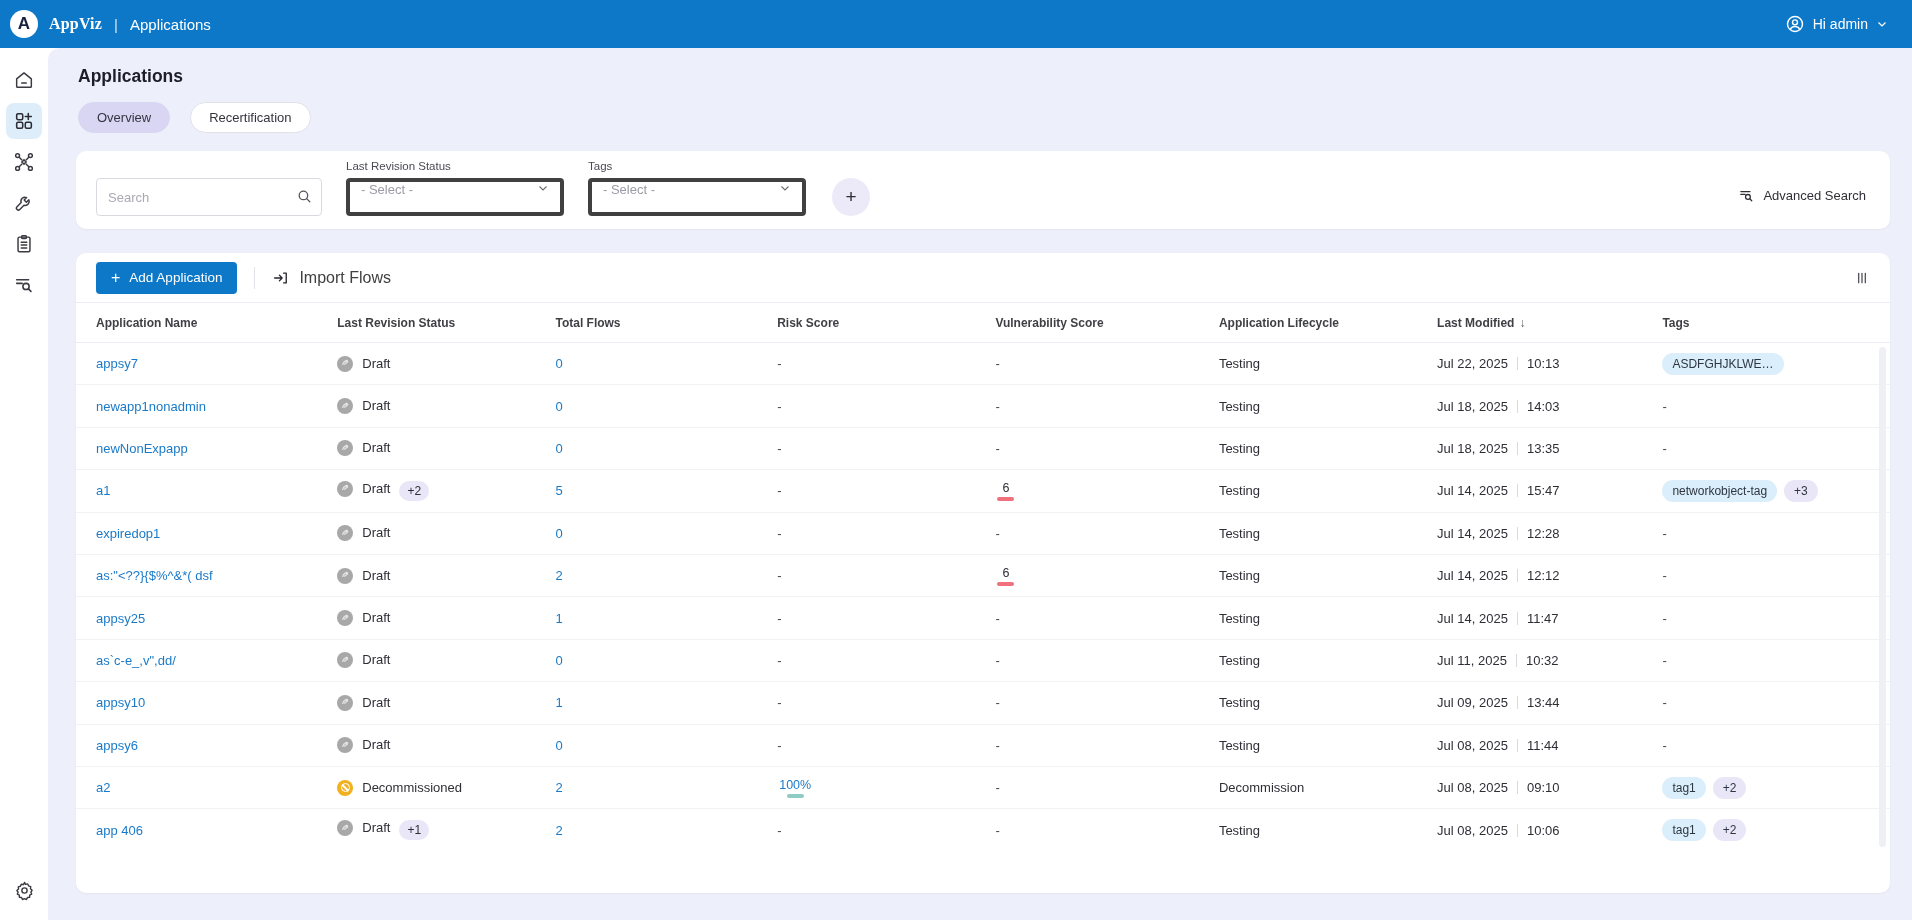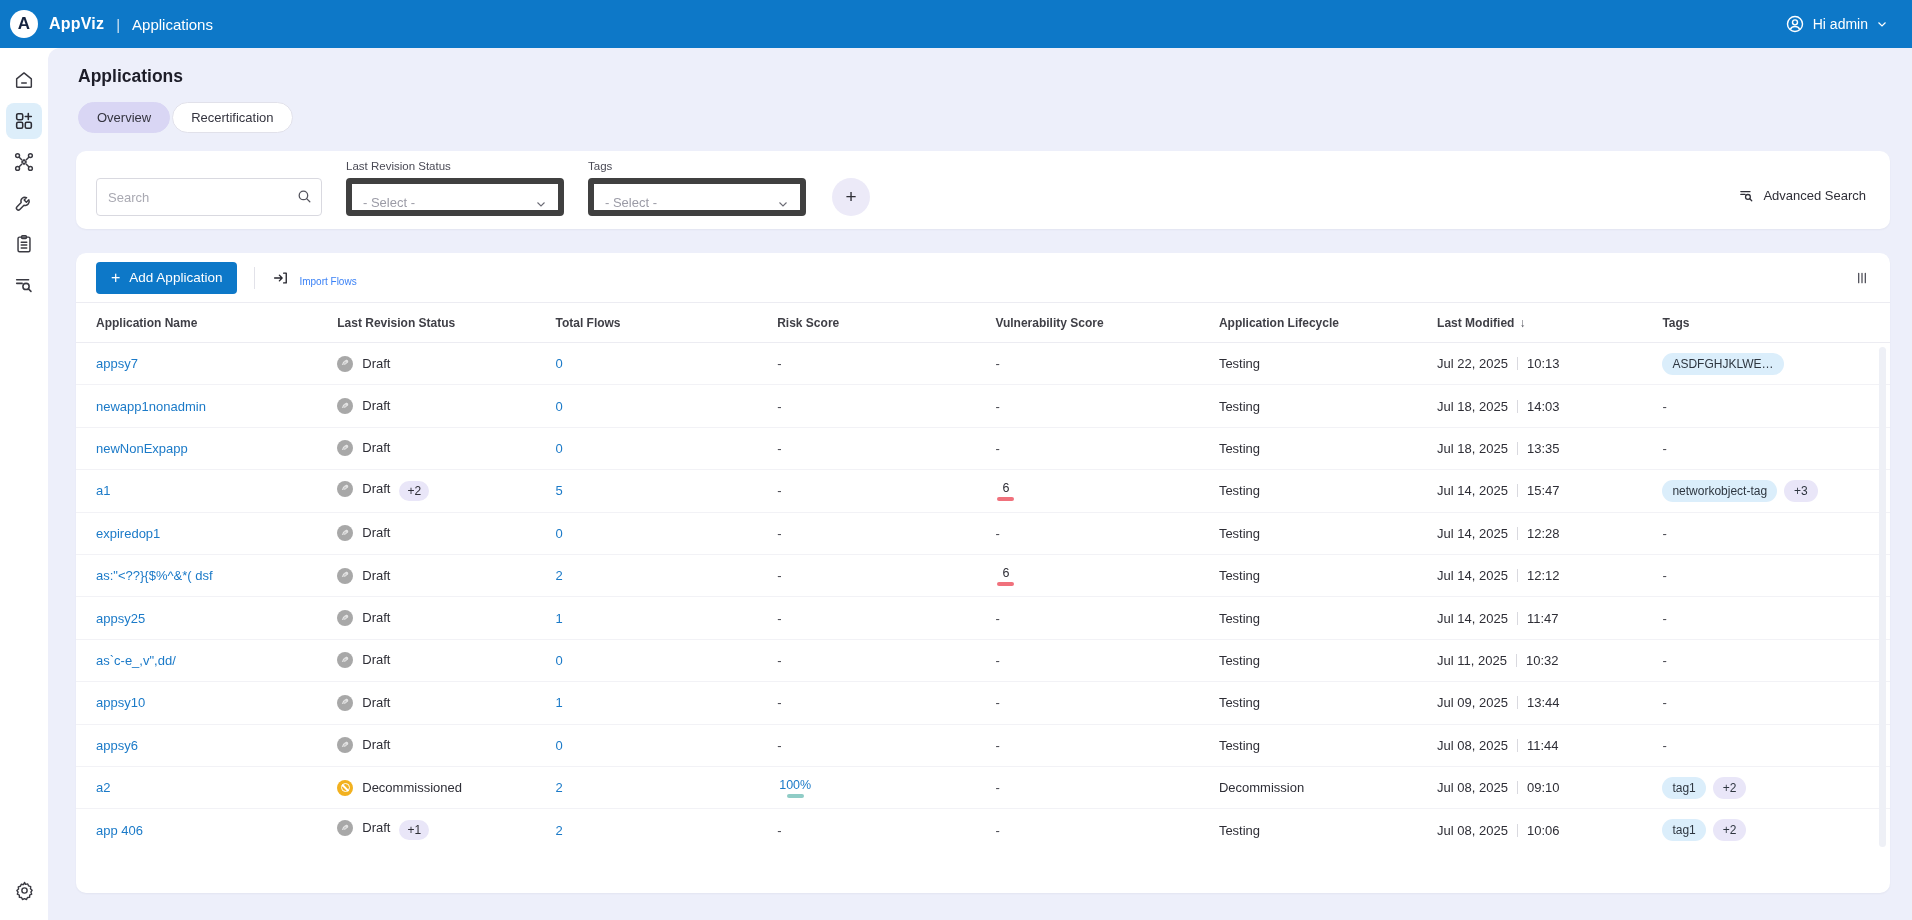--- a/index.html
+++ b/index.html
@@ -7,57 +7,57 @@
     --severity-high:#f0717c; --risk-bar:#8fccc6; --tag-bg:#dbeefb; --more-bg:#e9e6f8;
     --active-tab-bg:#d9d6f4; --draft:#a8a8a8; --decommissioned:#f2b11f; --sidebar-active-bg:#ddeefa;
   }
   *{box-sizing:border-box; margin:0; padding:0;}
   body{width:1912px;height:920px;overflow:hidden;font-family:"Liberation Sans",sans-serif;background:#fff;}
   svg{display:block;}
 
   
   .topbar{height:48px;background:var(--accent);display:flex;align-items:center;padding:0 24px 0 10px;color:#fff;}
   .logo{width:28px;height:28px;border-radius:50%;background:#fff;color:#16233f;display:flex;align-items:center;justify-content:center;font-weight:bold;font-size:17px;margin-right:11px;}
-  .brand{font-weight:bold;font-size:16px;letter-spacing:.2px;}
+  .brand{font-weight:bold;font-size:16px;letter-spacing:.2px;font-family:Liberation Serif, serif;}
   .brand-sep{margin:0 12px;opacity:.8;font-size:15px;}
   .brand-page{font-size:15px;}
   .user{margin-left:auto;display:flex;align-items:center;gap:8px;font-size:14px;cursor:pointer;}
 
   
   .shell{display:flex;height:872px;}
   .sidebar{width:48px;background:#fff;display:flex;flex-direction:column;align-items:center;padding-top:14px;gap:5px;position:relative;flex:none;}
   .side-btn{width:36px;height:36px;display:flex;align-items:center;justify-content:center;border-radius:8px;cursor:pointer;}
   .side-btn.active{background:var(--sidebar-active-bg);}
   .side-gear{position:absolute;bottom:12px;left:50%;transform:translateX(-50%);}
   .content{flex:1;background:var(--page-bg);border-top-left-radius:12px;padding:18px 22px 0 28px;overflow:hidden;}
 
   .page-title{font-size:17.5px;font-weight:bold;color:#1d1d28;margin-left:2px;}
-  .tabs{display:flex;gap:2px;margin-top:15px;margin-left:2px;}
+  .tabs{display:flex;gap:20px;margin-top:15px;margin-left:2px;}
   .tab{padding:7px 18px;border-radius:17px;font-size:13px;color:#34343f;background:#fff;border:1px solid #e1e1ea;cursor:pointer;}
   .tab.active{background:var(--active-tab-bg);border-color:var(--active-tab-bg);}
 
   
   .filter-card{margin-top:18px;background:#fff;border-radius:10px;height:78px;position:relative;display:flex;align-items:flex-end;padding:0 22px 13px 20px;box-shadow:0 1px 2px rgba(40,40,80,.05);}
   .search-wrap{position:relative;width:226px;}
   .search-wrap input{width:100%;height:38px;border:1px solid #d9d9e0;border-radius:4px;padding:0 32px 0 11px;font-size:13px;color:#333;outline:none;font-family:inherit;background:#fff;}
   .search-wrap input::placeholder{color:#a9a9b2;}
   .search-ic{position:absolute;right:9px;top:10px;}
   .field{margin-left:24px;}
   .field label{display:block;font-size:11.5px;color:#4a4a55;margin-bottom:6px;}
-  .select{width:218px;height:38px;border:6px solid #404040;border-radius:4px;display:flex;align-items:flex-end;justify-content:space-between;padding:0 11px;font-size:13px;color:#9b9ba6;cursor:pointer;background:#fff;}
+  .select{width:218px;height:38px;border:4px solid #404040;border-radius:4px;display:flex;align-items:flex-start;justify-content:space-between;padding:0 11px;font-size:13px;color:#9b9ba6;cursor:pointer;background:#fff;}
   .plus-btn{margin-left:26px;width:38px;height:38px;border-radius:50%;background:#eceaf8;border:none;font-size:19px;color:#2e2e36;display:flex;align-items:center;justify-content:center;cursor:pointer;}
   .adv{position:absolute;right:24px;bottom:25px;display:flex;align-items:center;gap:8px;font-size:13px;color:#2f2f38;cursor:pointer;}
 
   
   .table-card{margin-top:24px;background:#fff;border-radius:10px;height:640px;display:flex;flex-direction:column;box-shadow:0 1px 2px rgba(40,40,80,.05);position:relative;}
   .toolbar{height:50px;display:flex;align-items:center;padding:0 20px;border-bottom:1px solid #ececf2;flex:none;}
   .add-btn{background:var(--accent);color:#fff;height:32px;border:none;border-radius:4px;padding:0 15px;font-size:13.5px;font-weight:500;display:flex;align-items:center;gap:9px;cursor:pointer;font-family:inherit;}
   .add-btn .plus{font-size:16px;font-weight:400;}
   .tb-div{width:1px;height:22px;background:#e2e2e9;margin:0 17px;}
-  .import{display:flex;align-items:flex-end;gap:9px;font-size:10px;font-weight:500;color:#3b82f6;cursor:pointer;}
+  .import{display:flex;align-items:flex-end;gap:9px;font-size:16px;font-weight:500;color:#404040;cursor:pointer;}
   .cols-icon{margin-left:auto;cursor:pointer;}
 
   .grid{display:grid;grid-template-columns:13.6% 12.3% 12.5% 12.3% 12.6% 12.3% 12.7% auto;padding:0 20px;align-items:center;}
   .thead{height:40px;border-bottom:1px solid #ececf2;color:#3f3f46;font-size:12px;font-weight:600;flex:none;}
   .thead .th{display:flex;align-items:center;gap:5px;cursor:pointer;}
   .sort-arrow{font-size:12px;color:#55555e;font-weight:400;}
   .tr{height:42.4px;border-bottom:1px solid #f2f2f6;font-size:13px;color:#2e2e36;}
   .tr:last-child{border-bottom:none;}
   a.cell-link{color:var(--link);text-decoration:none;cursor:pointer;}
   .status-cell{display:flex;align-items:flex-start;}

